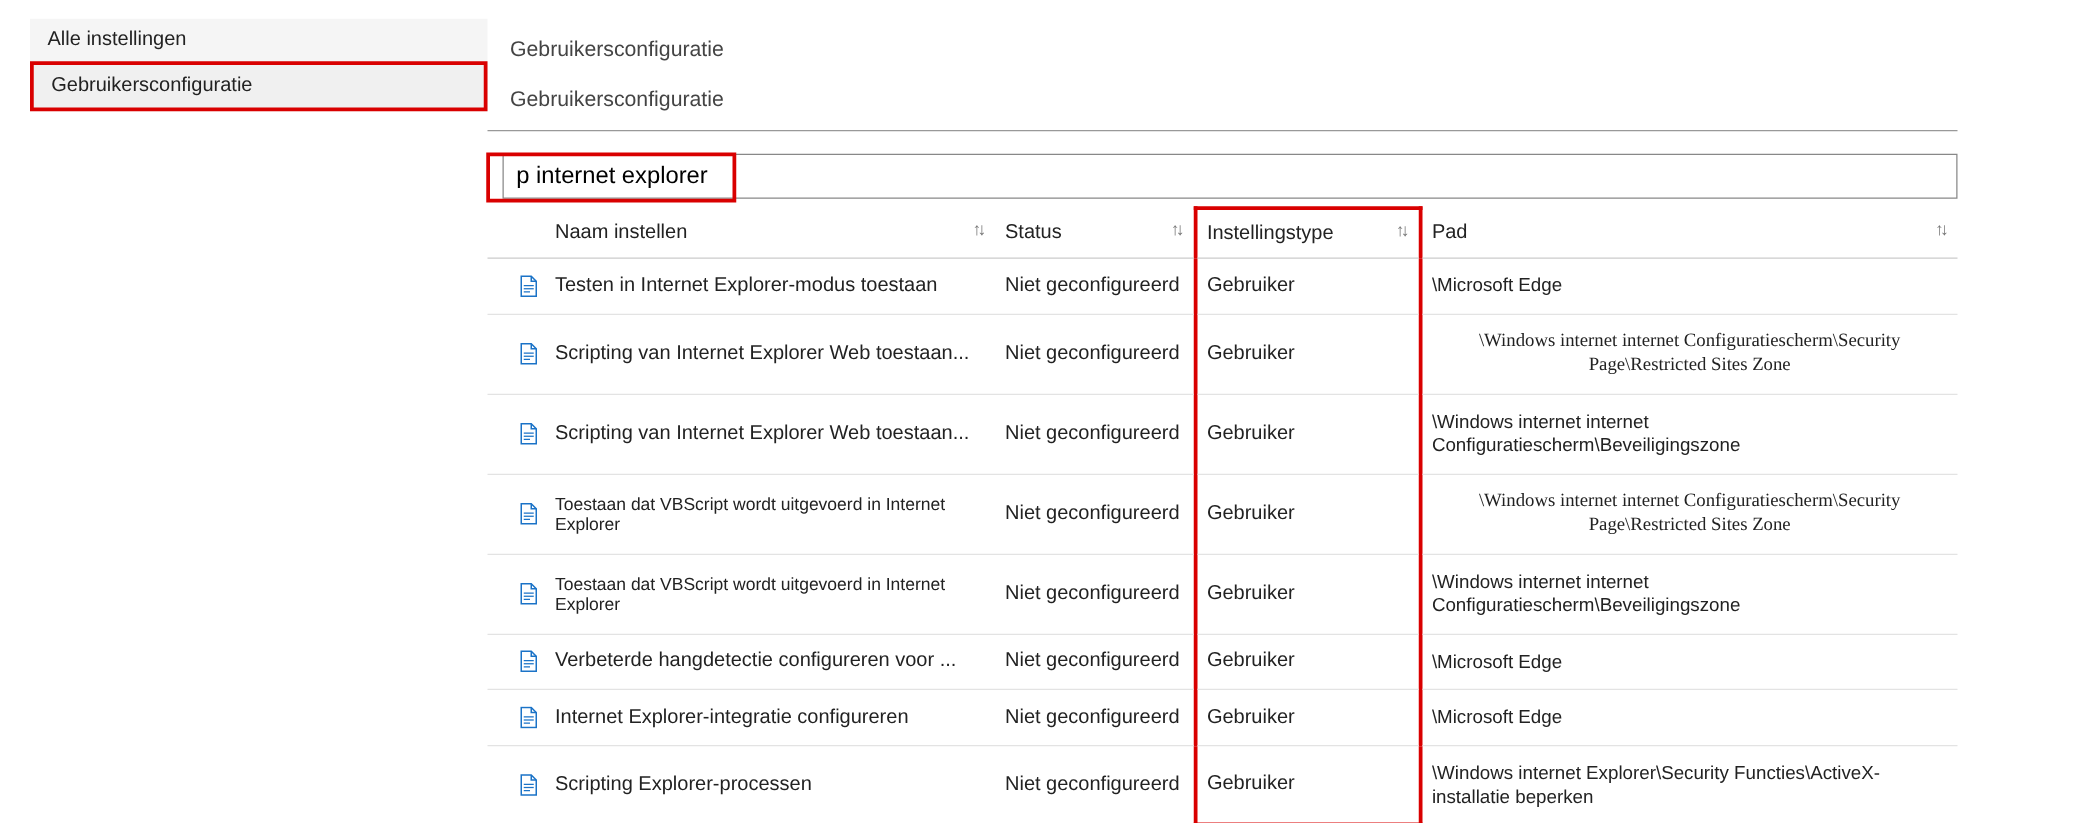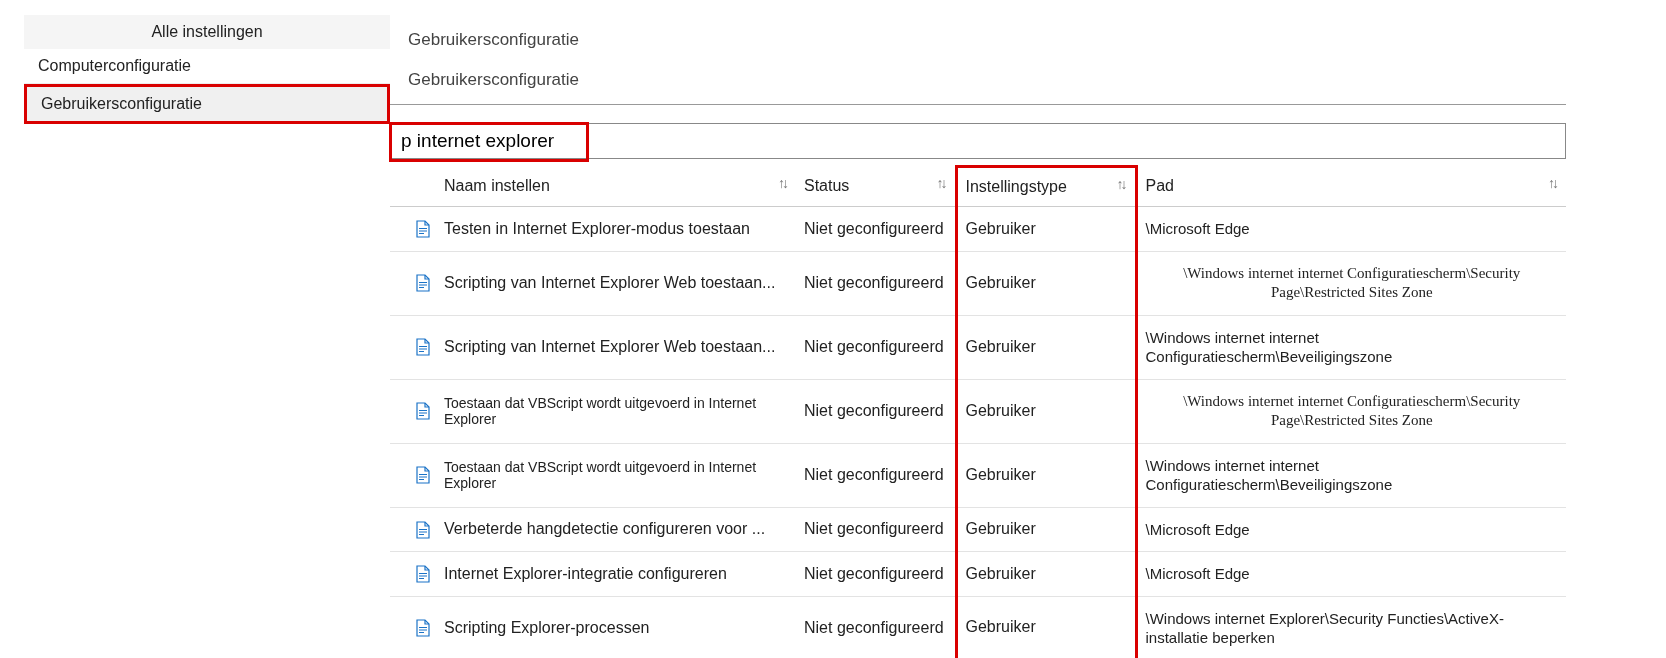--- a/index.html
+++ b/index.html
@@ -22,21 +22,20 @@
   .sidebar-item {
     padding: 8px 14px;
     cursor: pointer;
     font-size: 16px;
     border-bottom: 1px solid #eee;
     background: #fff;
   }
   .sidebar-item.top {
     background: #f5f5f5;
     border-bottom: none;
-    text-align: center;
   }
   .sidebar-item.selected {
     background: #f0f0f0;
     border: 3px solid #d90000;
   }
   .main {
     flex: 1;
     padding-top: 30px;
     padding-right: 100px;
   }
@@ -53,20 +52,21 @@
     margin-left: 18px;
   }
   .divider {
     border: none;
     border-top: 1px solid #999;
     margin-bottom: 18px;
   }
   .search-wrap {
     position: relative;
     margin-bottom: 6px;
+    padding-left: 12px;
   }
   .search-input {
     width: 100%;
     border: 1px solid #888;
     padding: 6px 10px;
     font-size: 19px;
     outline: none;
   }
   .search-highlight {
     position: absolute;
@@ -132,23 +132,20 @@
   th.col-type { border-top: 3px solid #d90000; }
   tr:last-child td.col-type { border-bottom: 3px solid #d90000; }
 </style>
 </head>
 <body>
 
 <div class="layout">
   <div class="sidebar">
     <div class="sidebar-item top">
       <span>Alle instellingen</span>
-    </div>
-    <div class="sidebar-item">
-      <span>Computerconfiguratie</span>
     </div>
     <div class="sidebar-item selected">
       <span>Gebruikersconfiguratie</span>
     </div>
   </div>
 
   <div class="main">
     <div class="crumb1">Gebruikersconfiguratie</div>
     <div class="crumb2">Gebruikersconfiguratie</div>
     <hr class="divider">

